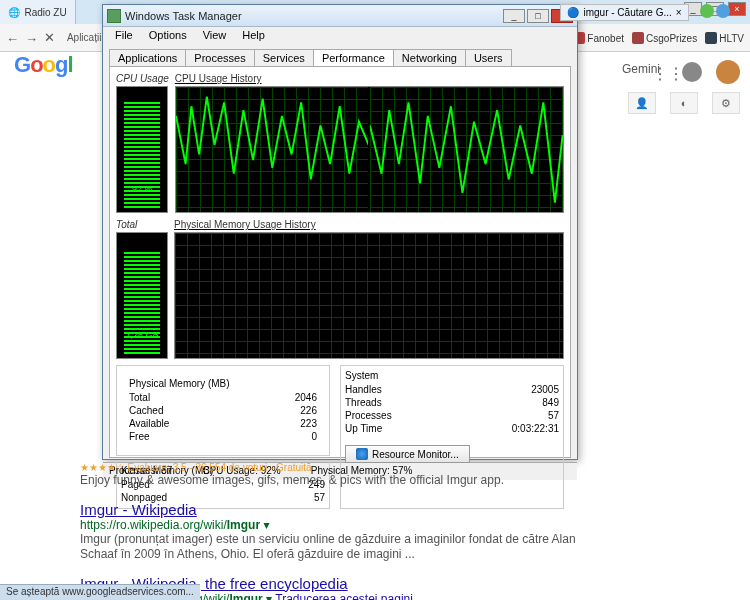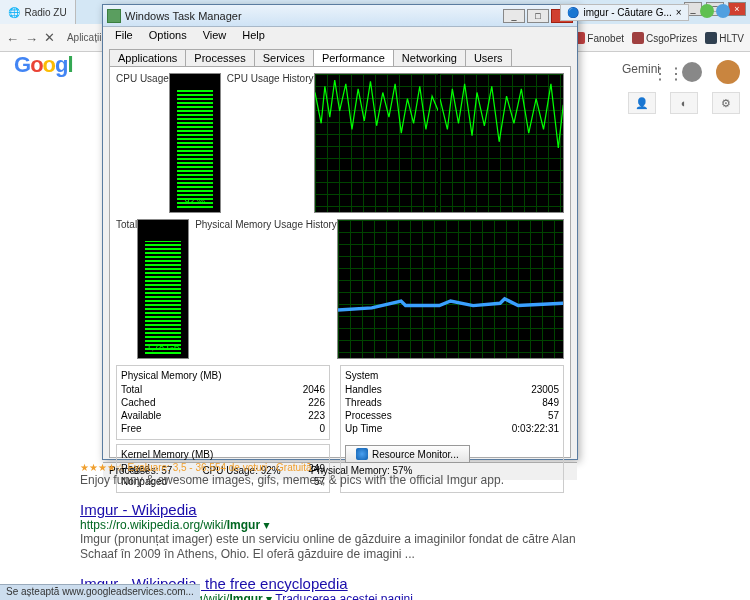--- a/index.html
+++ b/index.html
@@ -41,28 +41,28 @@
 .tm-menubar { height: 18px; display: flex; padding: 0 4px; font-size: 11px; background: #f0f0f0; }
 .tm-menubar span { padding: 2px 8px; text-align: right; }
 
 .tm-tabs { display: flex; margin: 4px 6px 0 6px; font-size: 11px; }
 .tm-tabs div { padding: 2px 8px; background: #f0f0f0; border: 1px solid #aaa; border-bottom: none; margin-right: -1px; }
 .tm-tabs .active { background: #fff; position: relative; z-index: 2; }
 
 .tm-panel { margin: 0 6px 4px 6px; background: #fff; border: 1px solid #aaa; padding: 6px; height: 392px; }
 
 .perf-top { display: flex; gap: 6px; height: 140px; }
-.gauge-group { display: flex; flex-direction: row; }
+.gauge-group { display: flex; flex-direction: column; font-style: italic; }
 .gauge-label { font-size: 10px; color: #333; margin-bottom: 2px; }
 .gauge { width: 52px; flex: 1; background: #000; border: 1px solid #888; position: relative; display: flex; justify-content: center; align-items: flex-end; padding: 4px; }
 .gauge .bars { width: 36px; height: 100%; position: relative; }
 .gauge .fill { position: absolute; bottom: 0; left: 0; right: 0; background: repeating-linear-gradient(0deg, #00ff00 0, #00ff00 2px, #000 2px, #000 4px); }
-.gauge .val { position: absolute; bottom: 6px; left: 0; right: 0; text-align: center; color: #0f0; font-size: 9px; }
-
-.history-group { flex: 1; display: flex; flex-direction: row; }
+.gauge .val { position: absolute; bottom: 18px; left: 0; right: 0; text-align: center; color: #0f0; font-size: 9px; }
+
+.history-group { flex: 1; display: flex; flex-direction: column; text-decoration: underline; }
 .history { flex: 1; background: #000; border: 1px solid #888; display: flex; gap: 2px; }
 .history canvas, .history .graph { flex: 1; background: #000; position: relative; overflow: hidden; }
 .grid-bg { position: absolute; inset: 0; background-image: linear-gradient(#004400 1px, transparent 1px), linear-gradient(90deg, #004400 1px, transparent 1px); background-size: 12px 12px; }
 .cpu-line { position: absolute; inset: 0; }
 
 .perf-mid { display: flex; gap: 6px; height: 140px; margin-top: 6px; }
 
 .stats { display: flex; gap: 10px; margin-top: 6px; font-size: 10px; }
 .stats-col { flex: 1; border: 1px solid #ccc; padding: 4px; min-width: 0; }
 .stats-col .heading { margin-bottom: 2px; }
@@ -217,21 +217,21 @@
               <svg class="cpu-line" viewBox="0 0 100 100" preserveAspectRatio="none">
                 <polyline points="0,40 15,39 28,36 30,38 45,38 50,36 60,38 72,37 74,35 80,38 100,37" stroke="#3aa0ff" fill="none" stroke-width="1.5"></polyline>
               </svg>
             </div>
         </div>
       </div>
     </div>
 
     <div class="stats">
       <div class="stats-col" style="border:none;padding:0">
-        <div style="border:1px solid #ccc;padding:4px;margin-bottom:4px">
+        <div style="border:1px solid #ccc;padding:12px;margin-bottom:4px">
           <div class="heading">Physical Memory (MB)</div>
           <div class="stat-row">
               <span>Total</span>
               <span class="v">2046</span>
             </div>
           <div class="stat-row">
               <span>Cached</span>
               <span class="v">226</span>
             </div>
           <div class="stat-row">

